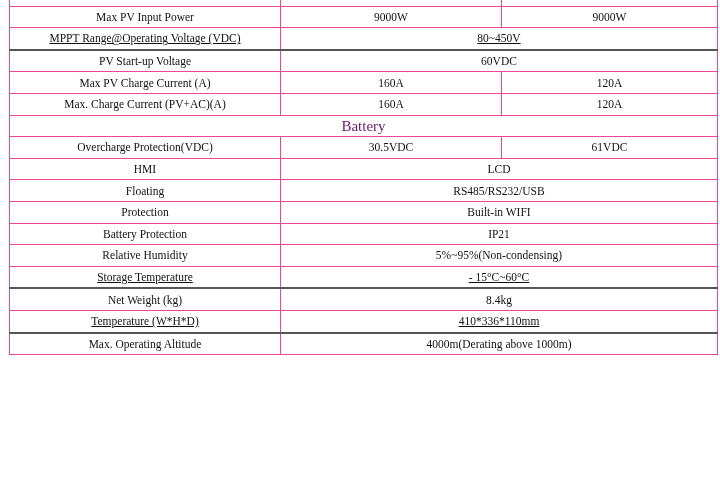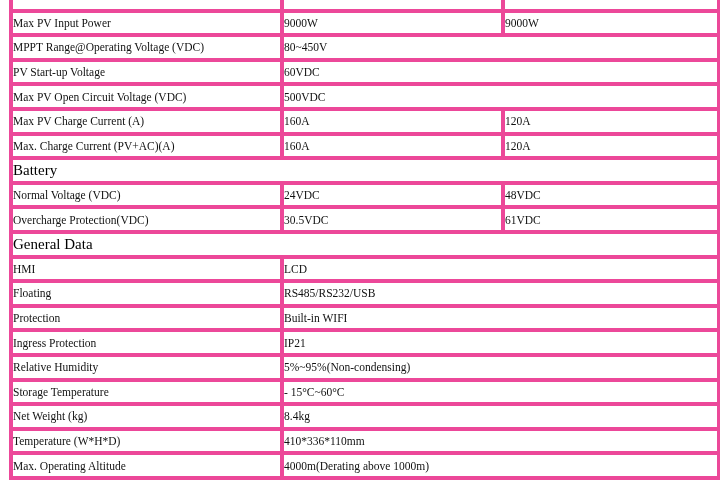--- a/index.html
+++ b/index.html
@@ -1,27 +1,27 @@
 <!DOCTYPE html>
 <html><head>
 <meta charset="utf-8">
 <style>
   html, body { margin: 0; padding: 0; background: #ffffff; }
   body { width: 720px; height: 480px; overflow: hidden; position: relative;
          font-family: "Liberation Serif", "DejaVu Serif", serif; color: #111; }
   .spec-table { position: absolute; left: 9px; top: -16px; width: 708px;
                 border-collapse: collapse; table-layout: fixed; }
-  .spec-table td { border: 4px solid #ec4899; height: 20.6px; padding: 0;
-                   text-align: left; vertical-align: middle;
+  .spec-table td { border: 1px solid #ec4899; height: 20.6px; padding: 0;
+                   text-align: center; vertical-align: middle;
                    font-size: 11.5px; line-height: 14px; white-space: nowrap; }
   .spec-table col.c1 { width: 271px; }
   .spec-table col.c2 { width: 221px; }
   .spec-table col.c3 { width: 216px; }
-  .spec-table td.section { color: #000000; font-size: 15px; height: 20.6px; }
-  .spec-table tr.thick td { border-bottom: 2px solid #555; }
+  .spec-table td.section { color: #701a75; font-size: 15px; height: 20.6px; }
+  .spec-table tr.thick td { border-bottom: 2px solid #555; text-decoration: underline; }
 </style>
 </head>
 <body>
 
 <table class="spec-table">
   <colgroup>
       <col class="c1">
       <col class="c2">
       <col class="c3">
     </colgroup>
@@ -39,65 +39,53 @@
     </tr>
     <tr class="thick">
       <td>MPPT Range@Operating Voltage (VDC)</td>
       <td colspan="2">80~450V</td>
     </tr>
     <tr>
       <td>PV Start-up Voltage</td>
       <td colspan="2">60VDC</td>
     </tr>
     <tr>
-      <td>Max PV Open Circuit Voltage (VDC)</td>
-      <td colspan="2">500VDC</td>
-    </tr>
-    <tr>
       <td>Max PV Charge Current (A)</td>
       <td>160A</td>
       <td>120A</td>
     </tr>
     <tr>
       <td>Max. Charge Current (PV+AC)(A)</td>
       <td>160A</td>
       <td>120A</td>
     </tr>
 
     <tr>
       <td colspan="3" class="section">Battery</td>
     </tr>
     <tr>
-      <td>Normal Voltage (VDC)</td>
-      <td>24VDC</td>
-      <td>48VDC</td>
-    </tr>
-    <tr>
       <td>Overcharge Protection(VDC)</td>
       <td>30.5VDC</td>
       <td>61VDC</td>
     </tr>
 
-    <tr>
-      <td colspan="3" class="section">General Data</td>
-    </tr>
     <tr>
       <td>HMI</td>
       <td colspan="2">LCD</td>
     </tr>
     <tr>
       <td>Floating</td>
       <td colspan="2">RS485/RS232/USB</td>
     </tr>
     <tr>
       <td>Protection</td>
       <td colspan="2">Built-in WIFI</td>
     </tr>
     <tr>
-      <td>Ingress Protection</td>
+      <td>Battery Protection</td>
       <td colspan="2">IP21</td>
     </tr>
     <tr>
       <td>Relative Humidity</td>
       <td colspan="2">5%~95%(Non-condensing)</td>
     </tr>
     <tr class="thick">
       <td>Storage Temperature</td>
       <td colspan="2">- 15°C~60°C</td>
     </tr>

